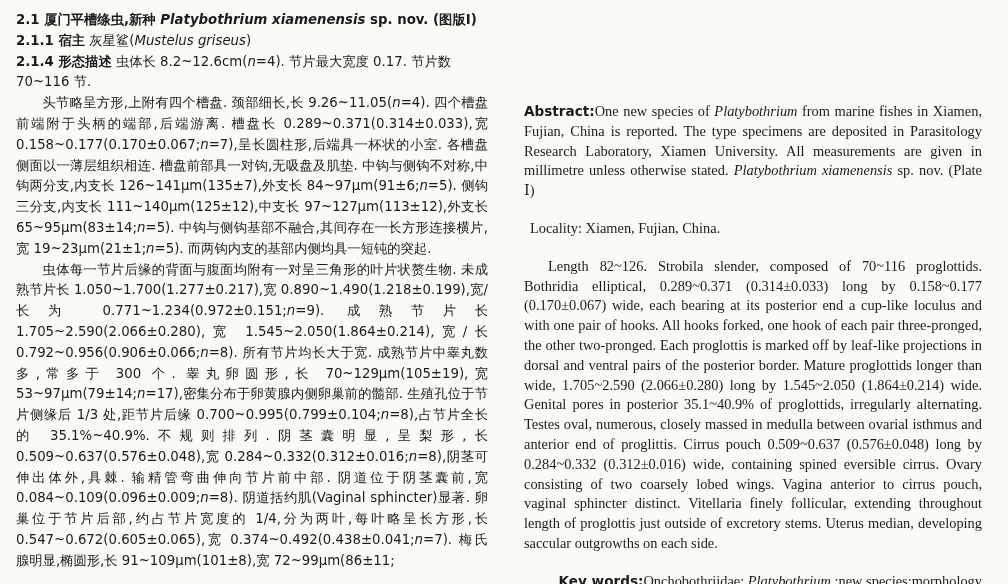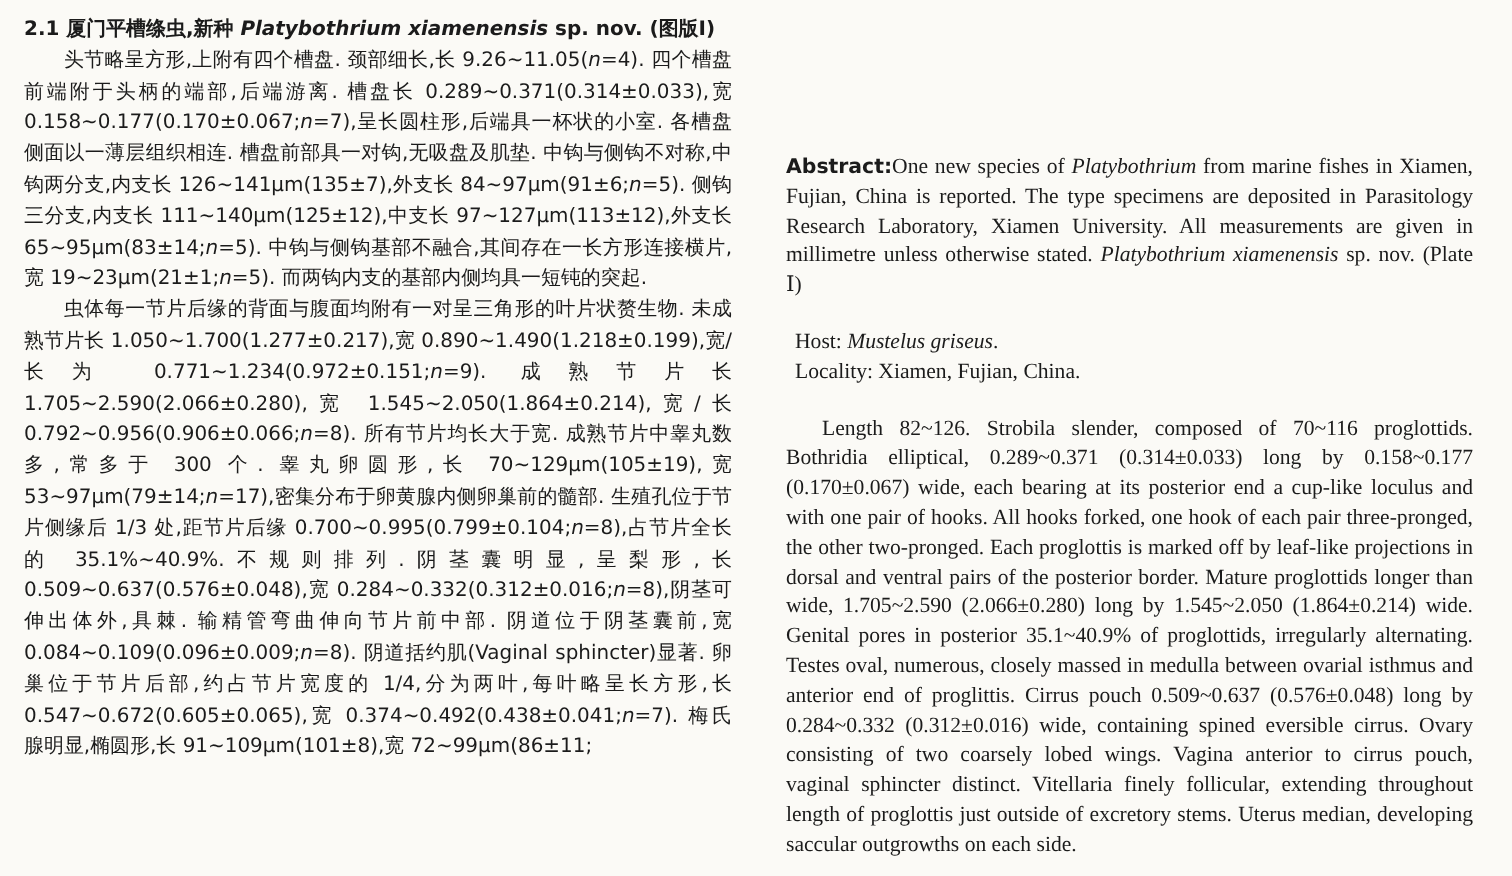--- a/index.html
+++ b/index.html
@@ -51,26 +51,27 @@
   .b { font-weight: bold; }
   .sans { font-family: "DejaVu Sans", sans-serif; font-size: 13.6px; }
 </style>
 </head>
 <body>
 
 <div class="page">
 
   <div class="col-left">
     <div class="line"><span class="b">2.1  厦门平槽绦虫,新种 </span><span class="i b">Platybothrium xiamenensis</span><span class="b"> sp. nov. (图版Ⅰ)</span></div>
+    <div class="line"><span class="b">2.1.1  宿主</span><span>  灰星鲨(</span><span class="i">Mustelus griseus</span><span>)</span></div>
+    <div class="line"><span class="b">2.1.4  形态描述</span><span>  虫体长 8.2~12.6cm(</span><span class="i">n</span><span>=4). 节片最大宽度 0.17. 节片数 70~116 节.</span></div>
     <p><span>头节略呈方形,上附有四个槽盘. 颈部细长,长 9.26~11.05(</span><span class="i">n</span><span>=4). 四个槽盘前端附于头柄的端部,后端游离. 槽盘长 0.289~0.371(0.314±0.033),宽 0.158~0.177(0.170±0.067;</span><span class="i">n</span><span>=7),呈长圆柱形,后端具一杯状的小室. 各槽盘侧面以一薄层组织相连. 槽盘前部具一对钩,无吸盘及肌垫. 中钩与侧钩不对称,中钩两分支,内支长 126~141μm(135±7),外支长 84~97μm(91±6;</span><span class="i">n</span><span>=5). 侧钩三分支,内支长 111~140μm(125±12),中支长 97~127μm(113±12),外支长 65~95μm(83±14;</span><span class="i">n</span><span>=5). 中钩与侧钩基部不融合,其间存在一长方形连接横片,宽 19~23μm(21±1;</span><span class="i">n</span><span>=5). 而两钩内支的基部内侧均具一短钝的突起.</span></p>
     <p><span>虫体每一节片后缘的背面与腹面均附有一对呈三角形的叶片状赘生物. 未成熟节片长 1.050~1.700(1.277±0.217),宽 0.890~1.490(1.218±0.199),宽/长为 0.771~1.234(0.972±0.151;</span><span class="i">n</span><span>=9). 成熟节片长 1.705~2.590(2.066±0.280),宽 1.545~2.050(1.864±0.214),宽/长 0.792~0.956(0.906±0.066;</span><span class="i">n</span><span>=8). 所有节片均长大于宽. 成熟节片中睾丸数多,常多于 300 个. 睾丸卵圆形,长 70~129μm(105±19),宽 53~97μm(79±14;</span><span class="i">n</span><span>=17),密集分布于卵黄腺内侧卵巢前的髓部. 生殖孔位于节片侧缘后 1/3 处,距节片后缘 0.700~0.995(0.799±0.104;</span><span class="i">n</span><span>=8),占节片全长的 35.1%~40.9%.不规则排列.阴茎囊明显,呈梨形,长 0.509~0.637(0.576±0.048),宽 0.284~0.332(0.312±0.016;</span><span class="i">n</span><span>=8),阴茎可伸出体外,具棘. 输精管弯曲伸向节片前中部. 阴道位于阴茎囊前,宽 0.084~0.109(0.096±0.009;</span><span class="i">n</span><span>=8). 阴道括约肌(Vaginal sphincter)显著. 卵巢位于节片后部,约占节片宽度的 1/4,分为两叶,每叶略呈长方形,长 0.547~0.672(0.605±0.065),宽 0.374~0.492(0.438±0.041;</span><span class="i">n</span><span>=7). 梅氏腺明显,椭圆形,长 91~109μm(101±8),宽 72~99μm(86±11;</span></p>
 
   </div>
 
   <div class="col-right">
     <p><span class="b sans">Abstract:</span><span>One new species of </span><span class="i">Platybothrium</span><span> from marine fishes in Xiamen, Fujian, China is reported. The type specimens are deposited in Parasitology Research Laboratory, Xiamen University. All measurements are given in millimetre unless otherwise stated. </span><span class="i">Platybothrium xiamenensis</span><span> sp. nov. (Plate Ⅰ)</span></p>
-    <div class="ind"><span>Host: </span><span class="i">Mustelus griseus</span><span>.</span></div>
     <div class="ind"><span>Locality: Xiamen, Fujian, China.</span></div>
     <p class="ind"><span>Length 82~126. Strobila slender, composed of 70~116 proglottids. Bothridia elliptical, 0.289~0.371 (0.314±0.033) long by 0.158~0.177 (0.170±0.067) wide, each bearing at its posterior end a cup-like loculus and with one pair of hooks. All hooks forked, one hook of each pair three-pronged, the other two-pronged. Each proglottis is marked off by leaf-like projections in dorsal and ventral pairs of the posterior border. Mature proglottids longer than wide, 1.705~2.590 (2.066±0.280) long by 1.545~2.050 (1.864±0.214) wide. Genital pores in posterior 35.1~40.9% of proglottids, irregularly alternating. Testes oval, numerous, closely massed in medulla between ovarial isthmus and anterior end of proglittis. Cirrus pouch 0.509~0.637 (0.576±0.048) long by 0.284~0.332 (0.312±0.016) wide, containing spined eversible cirrus. Ovary consisting of two coarsely lobed wings. Vagina anterior to cirrus pouch, vaginal sphincter distinct. Vitellaria finely follicular, extending throughout length of proglottis just outside of excretory stems. Uterus median, developing saccular outgrowths on each side.</span></p>
     <p class="kw"><span class="b sans">Key words:</span><span>Onchobothriidae; </span><span class="i">Platybothrium</span><span> ;new species;morphology</span></p>
   </div>
 
 </div>
 
 </body></html>

